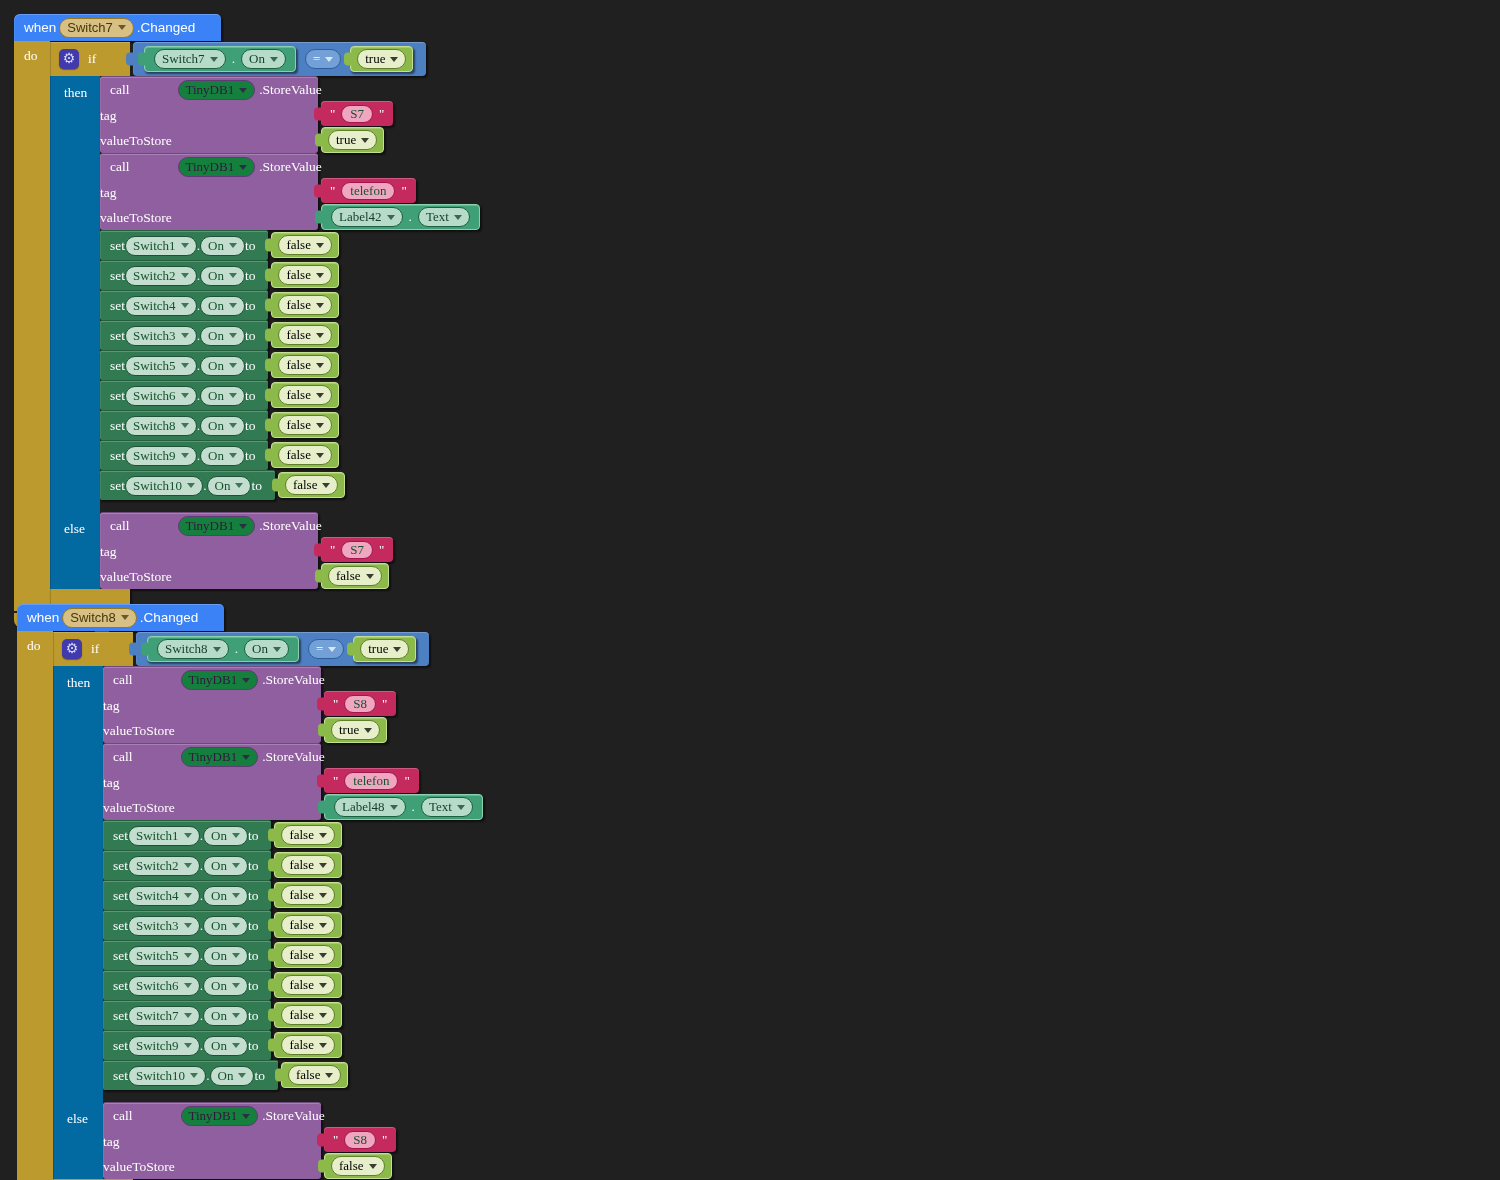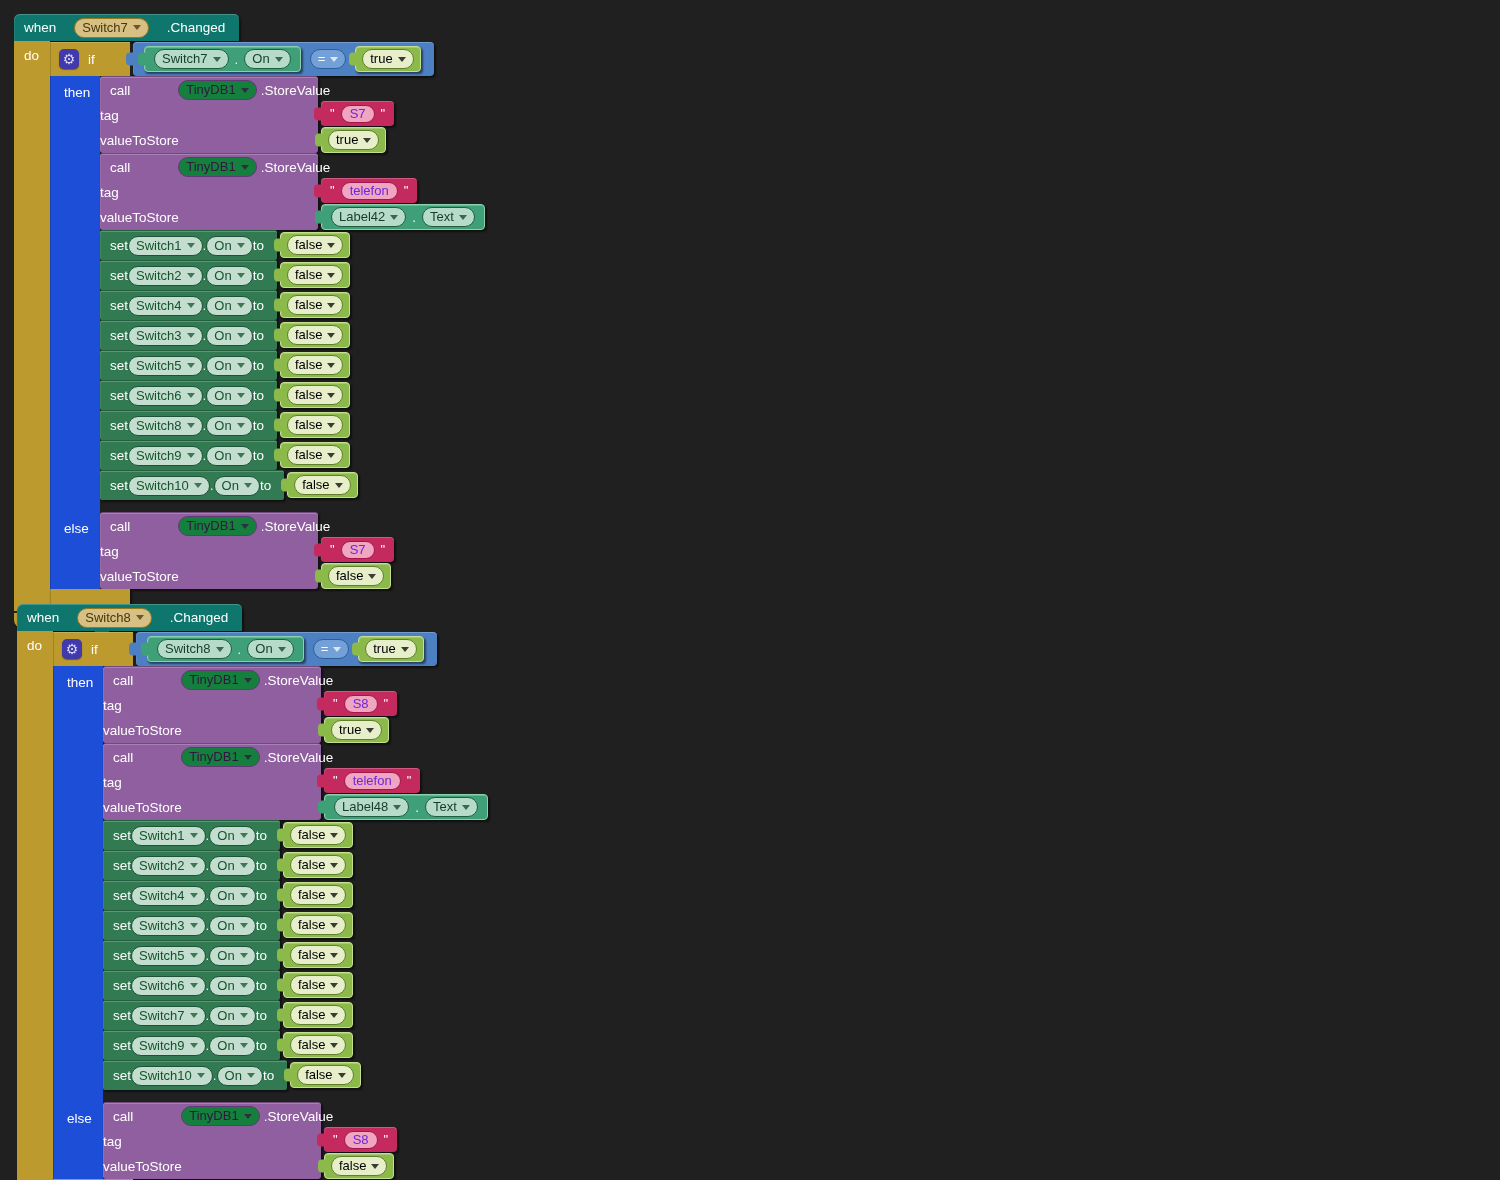--- a/index.html
+++ b/index.html
@@ -7,43 +7,43 @@
     width:1500px;height:1180px;
     background:#202020;
     font-family:"Liberation Sans", sans-serif;
     font-size:13.5px;
     overflow:hidden;
     position:relative;
   }
   .event-block{position:absolute;width:max-content;}
   .shadow{box-shadow:inset 0 1px 0 rgba(255,255,255,.22), inset 1px 0 0 rgba(255,255,255,.08), 1.5px 2px 2px rgba(0,0,0,.5);}
   .event-header{
-    display:flex;align-items:center;gap:18px;
+    display:flex;align-items:center;gap:3px;
     height:27px;min-width:207px;width:max-content;
     padding:0 14px 0 10px;box-sizing:border-box;
-    background:#0f766e;border-radius:6px 5px 0 0;color:#fff;
+    background:#3b82f6;border-radius:6px 5px 0 0;color:#fff;
   }
   .wlabel{color:#fff;}
-  .event-body{display:flex;align-items:stretch;}
+  .event-body{display:flex;align-items:stretch;font-family:Liberation Serif, serif;}
   .do-spine{width:36px;background:#bd9a2d;box-sizing:border-box;padding:7px 0 0 10px;}
   .if-area{display:flex;flex-direction:column;align-items:flex-start;}
   .if-header{display:flex;align-items:center;margin-top:1px;}
   .if-gold-head{
     width:80px;height:34px;box-sizing:border-box;
     display:flex;align-items:center;gap:9px;
     background:#bd9a2d;padding-left:9px;
     box-shadow:inset 1px 0 0 rgba(0,0,0,.15), inset 0 1px 0 rgba(255,255,255,.2);
   }
   .gear{
     width:20px;height:20px;border-radius:5px;background:#413aad;
     color:#d9d8fb;display:flex;align-items:center;justify-content:center;
     font-size:14px;line-height:1;box-shadow:0 1px 1px rgba(0,0,0,.4);
   }
   .if-grid{display:grid;grid-template-columns:50px max-content;}
-  .spine-cell{background:#1d4ed8;box-sizing:border-box;padding:9px 0 0 14px;
+  .spine-cell{background:#0369a1;box-sizing:border-box;padding:9px 0 0 14px;
     box-shadow:inset 1px 0 0 rgba(0,0,0,.15);}
   .gapcell{height:12px;padding:0;}
   .stack{display:flex;flex-direction:column;align-items:flex-start;}
   .if-bottom{
     width:80px;height:22px;background:#bd9a2d;border-radius:0 0 7px 7px;position:relative;
     box-shadow:inset 1px 0 0 rgba(0,0,0,.15), 1.5px 2px 2px rgba(0,0,0,.5);
   }
   .if-bottom::after{
     content:"";position:absolute;left:13px;bottom:-6px;width:16px;height:7px;
     background:#bd9a2d;border-radius:0 0 5px 5px;
@@ -64,21 +64,21 @@
     border:1px solid rgba(0,0,0,.28);white-space:nowrap;
   }
   .tri{width:0;height:0;border-left:4px solid transparent;border-right:4px solid transparent;
     border-top:5px solid currentColor;opacity:.75;}
   .gold-pill{background:#d8c084;color:#44370b;border-color:#96781c;}
   .purple-pill{background:#15803d;color:#31173f;border-color:#5f3a74;margin-left:44px;}
   .green-pill{background:#c3ddce;color:#14532d;border-color:#1d5239;}
   .teal-pill{background:#b6dbc8;color:#133e2b;border-color:#1f5f41;}
   .logic-pill{background:#e6efca;color:#000000;border-color:#617e2b;}
   .blue-pill{background:#73a1d7;color:#ffffff;border-color:#2d5d9b;}
-  .pink-pill{background:#f0a5c1;color:#6d28d9;border-color:#a3164b;border-radius:9px;padding:0 8px;align-items:flex-end;}
+  .pink-pill{background:#f0a5c1;color:#14532d;border-color:#a3164b;border-radius:9px;padding:0 8px;align-items:flex-end;}
 
   
   .plug{position:relative;}
   .plug::before{content:"";position:absolute;left:-7px;top:50%;transform:translateY(-50%);
     width:8px;height:13px;border-radius:4px 0 0 4px;}
   .math-block{
     display:flex;align-items:center;gap:9px;height:34px;box-sizing:border-box;
     background:#4d80c2;padding:0 13px 0 11px;border-radius:4px;margin-left:3px;
   }
   .math-block.plug::before{background:#4d80c2;}

